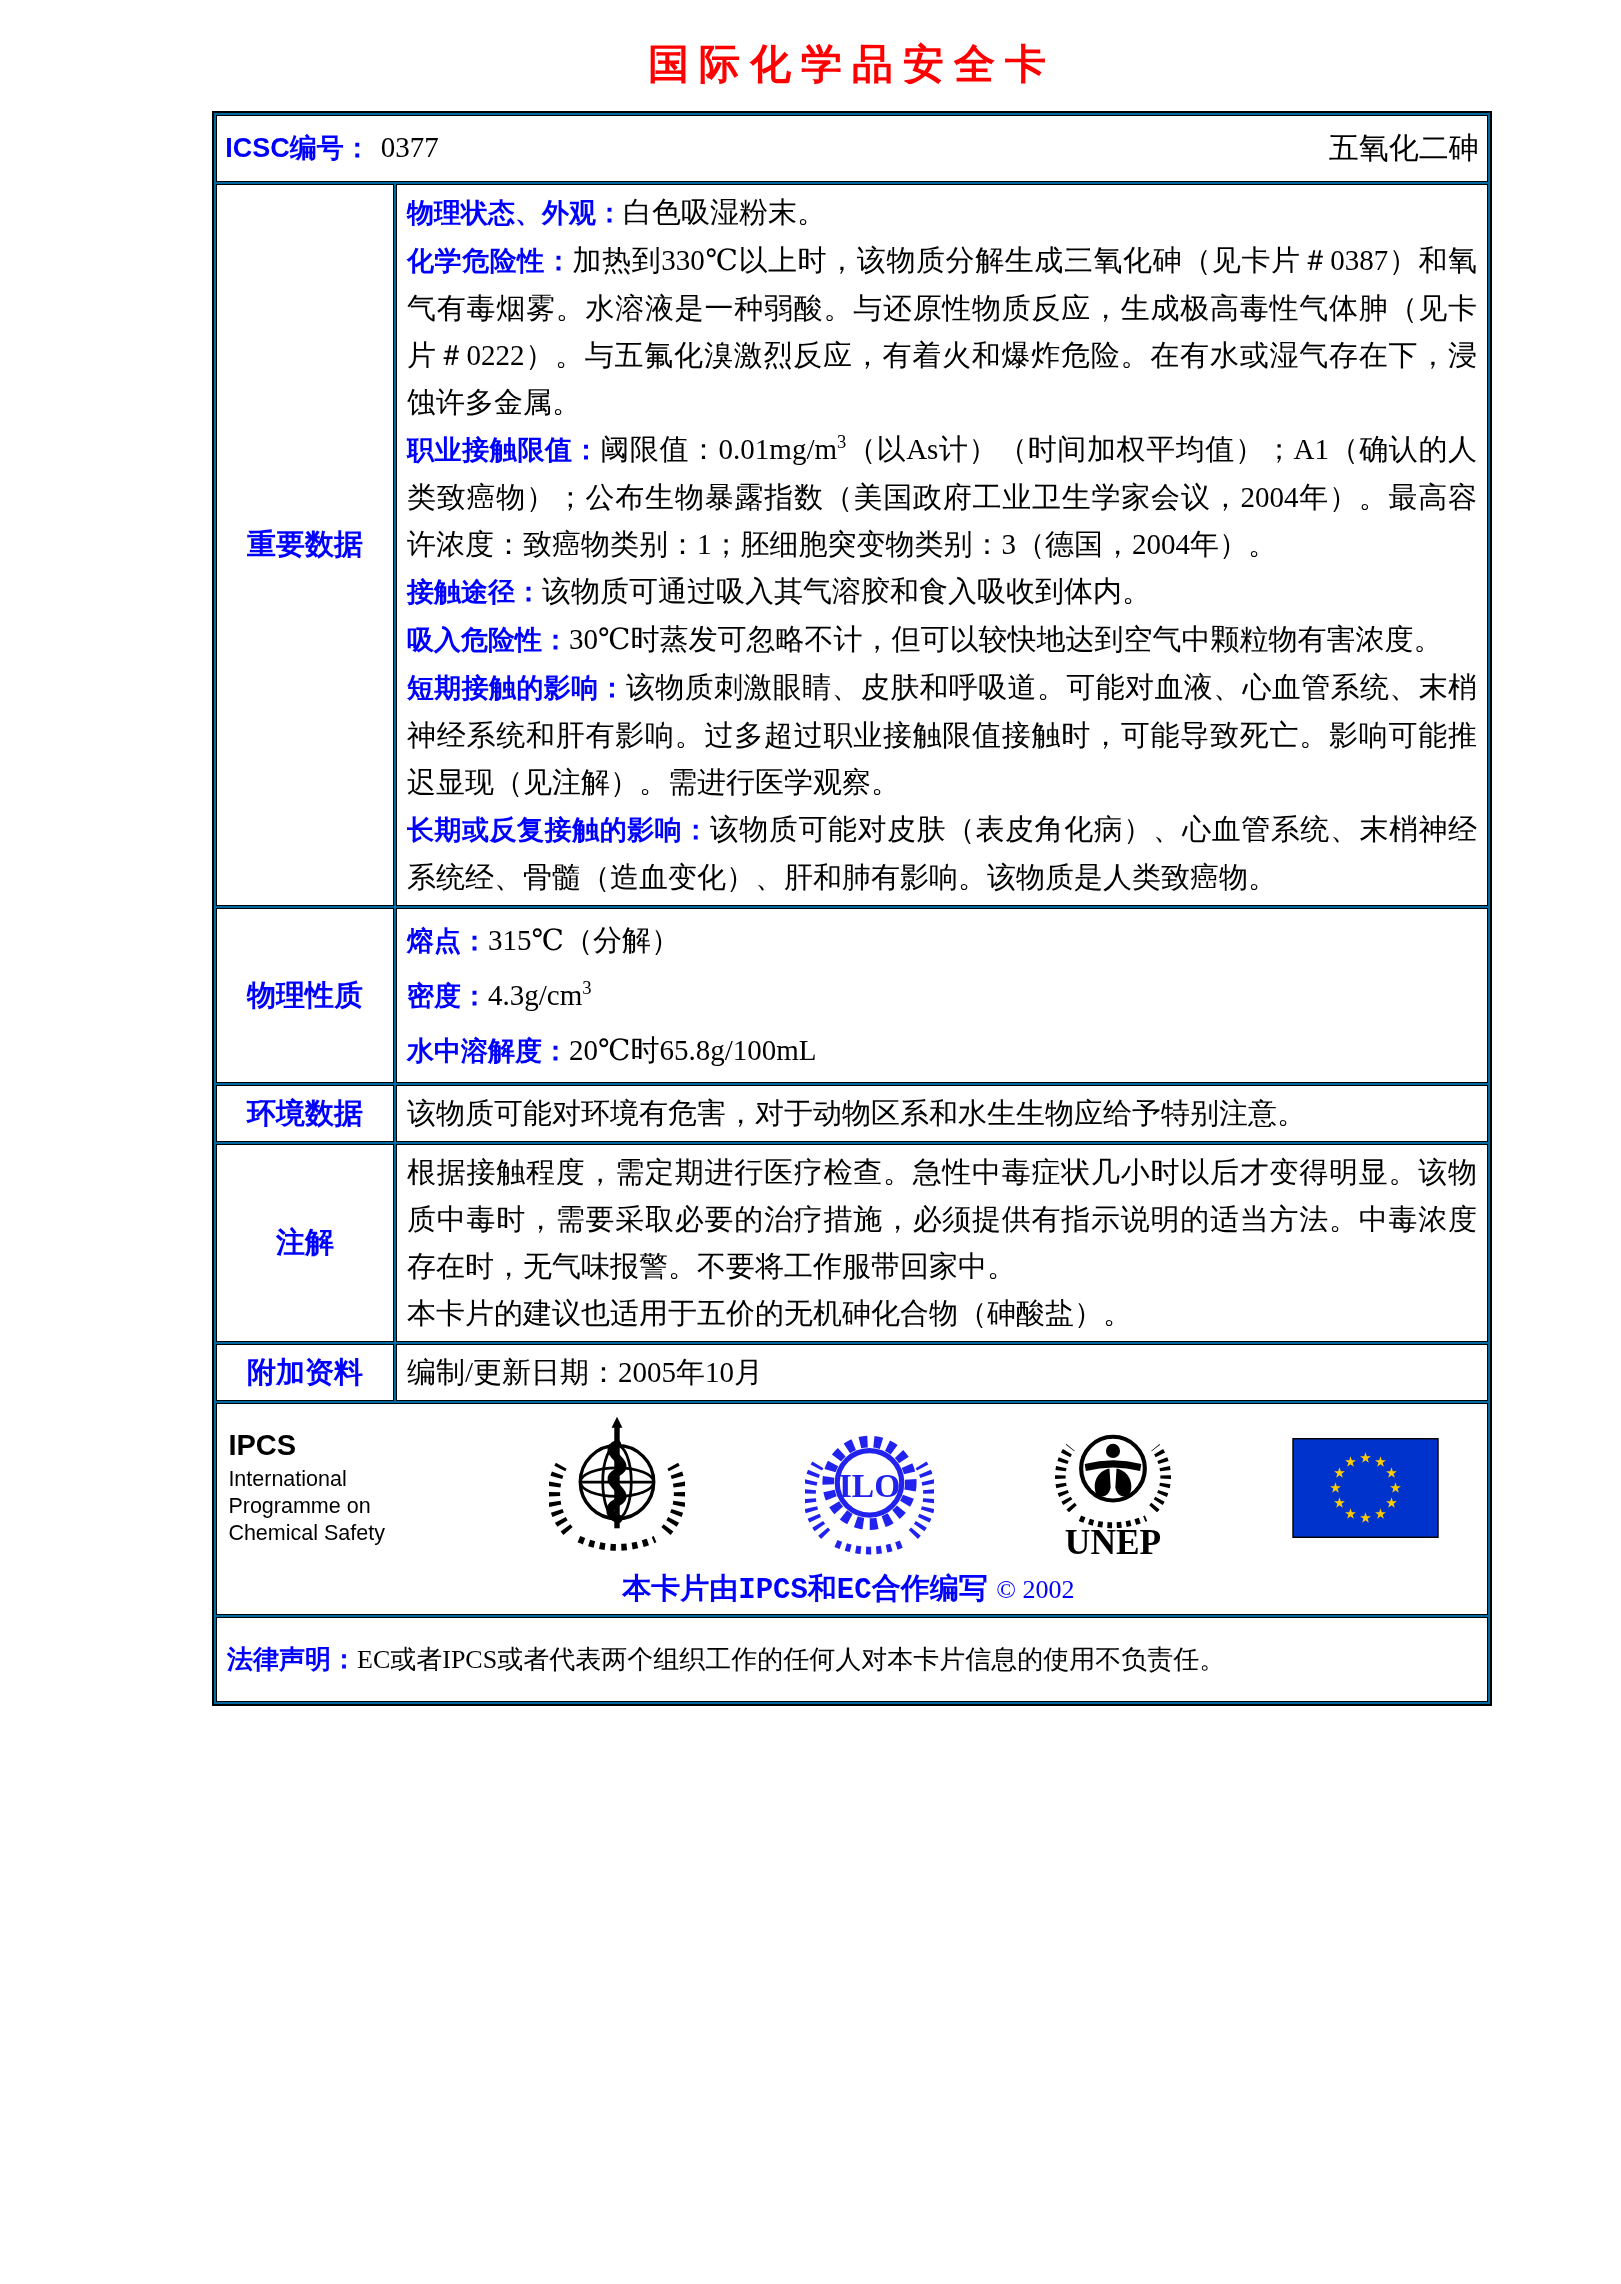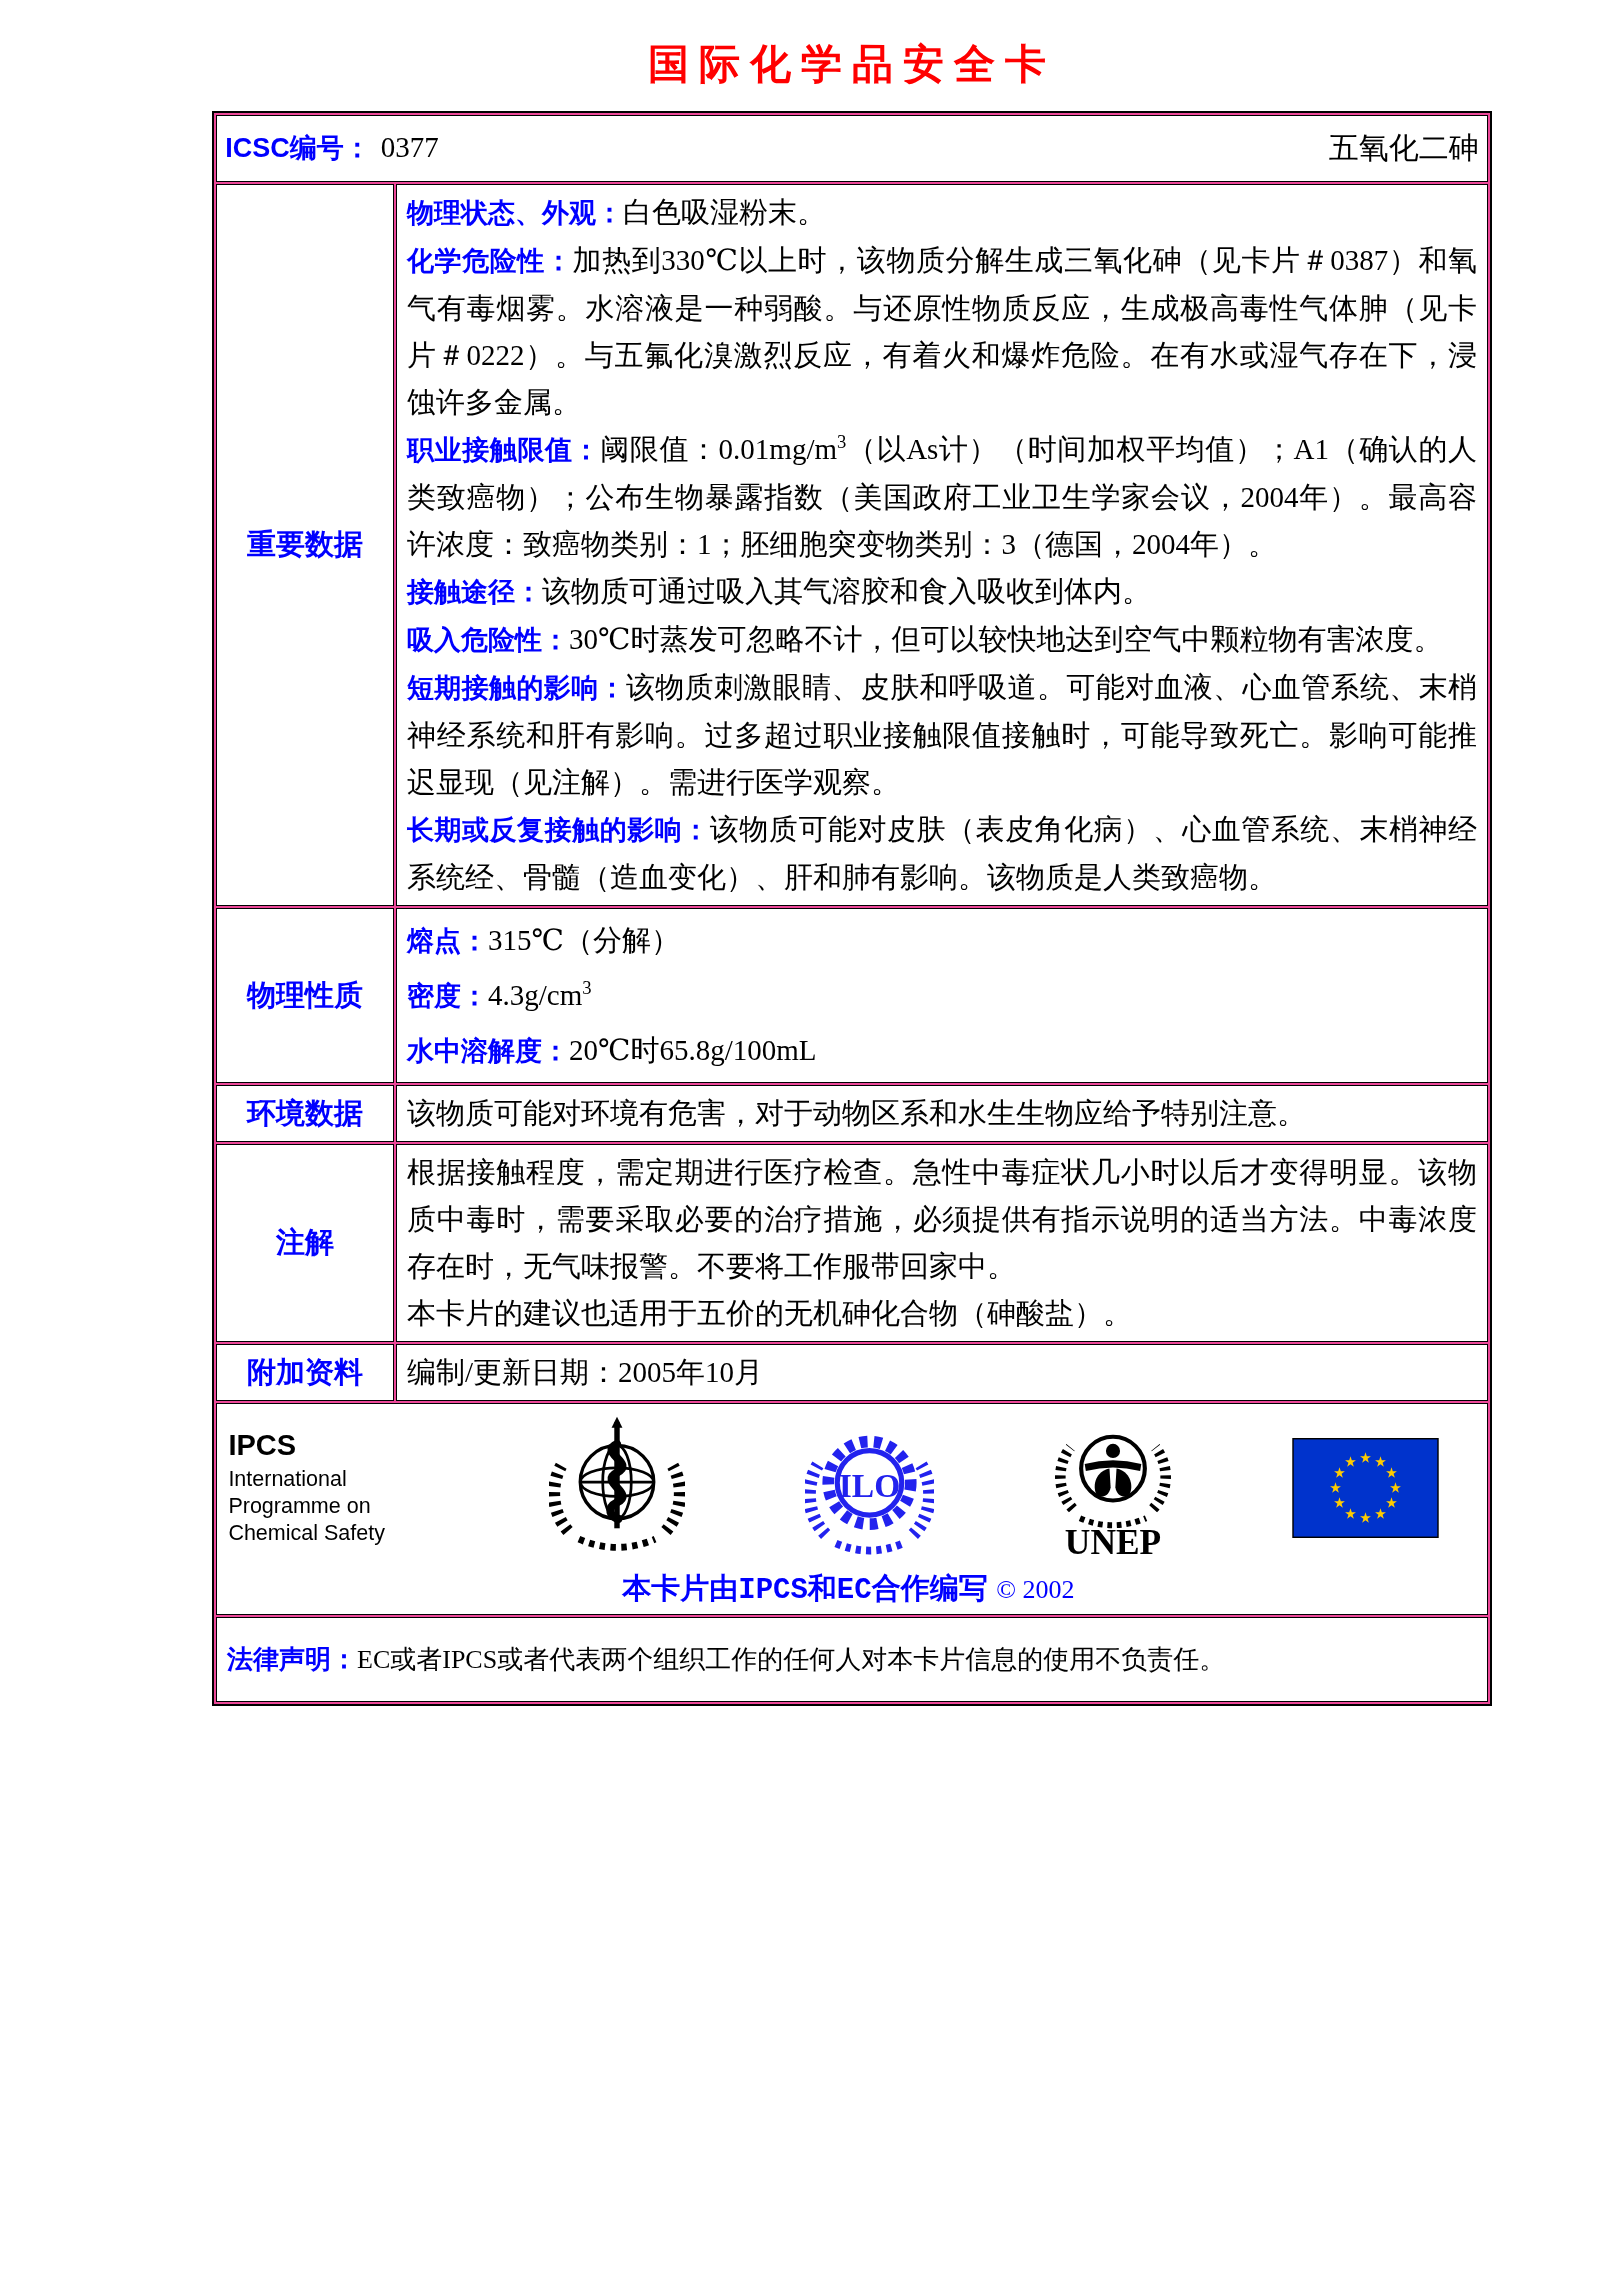--- a/index.html
+++ b/index.html
@@ -17,21 +17,21 @@
     font-weight: bold;
     font-size: 41px;
     letter-spacing: 10px;
   }
   table.card {
     width: 1280px;
     margin-left: 212px;
     border-collapse: separate;
     border-spacing: 2.1px;
     border: 2.9px solid #000;
-    background: #ec4899;
+    background: #0369a1;
   }
   td { border: 1.4px solid #000; background: #fff; }
   td.rowlabel {
     width: 174px;
     text-align: center;
     vertical-align: middle;
     color: #0000ff;
     font-family: "Liberation Sans", "DejaVu Sans", sans-serif;
     font-weight: bold;
     font-size: 29px;

